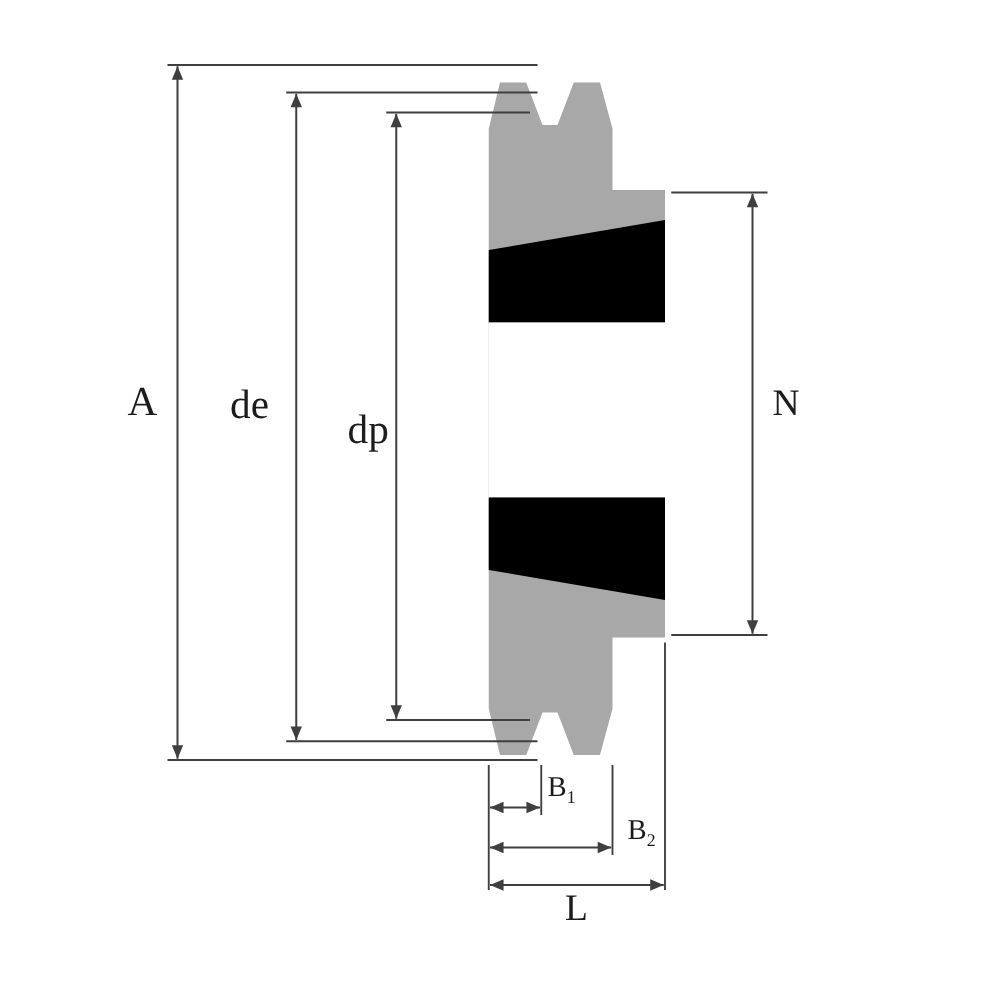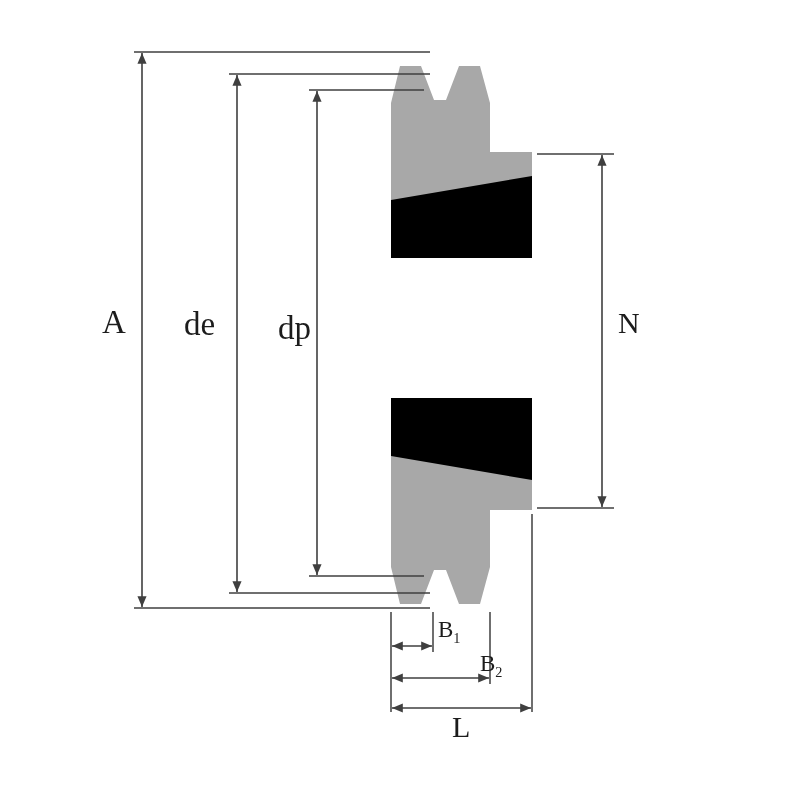--- a/index.html
+++ b/index.html
@@ -60,27 +60,27 @@
       <line x1="392" y1="646" x2="432" y2="646" marker-start="url(#arr)" marker-end="url(#arr)"></line>
       <line x1="392" y1="678" x2="489" y2="678" marker-start="url(#arr)" marker-end="url(#arr)"></line>
       <line x1="392" y1="708" x2="531" y2="708" marker-start="url(#arr)" marker-end="url(#arr)"></line>
     </g>
   </svg>
 
   <div class="dim-label" style="left:102px;top:306px;">A</div>
 
   <div class="dim-label" style="left:184px;top:308px;">de</div>
 
-  <div class="dim-label" style="left:278px;top:312px;text-align:right;">dp</div>
+  <div class="dim-label" style="left:278px;top:328px;text-align:right;">dp</div>
 
   <div class="dim-label lbl-n" style="left:618px;top:308px;">N</div>
 
   <div class="dim-label lbl-b" style="left:438px;top:618px;">
     <span>B</span><sub>1</sub>
   </div>
 
-  <div class="dim-label lbl-b" style="left:480px;top:652px;">
+  <div class="dim-label lbl-b" style="left:502px;top:652px;">
     <span>B</span><sub>2</sub>
   </div>
 
   <div class="dim-label lbl-l" style="left:452px;top:712px;">L</div>
 
 </div>
 
 </body></html>

